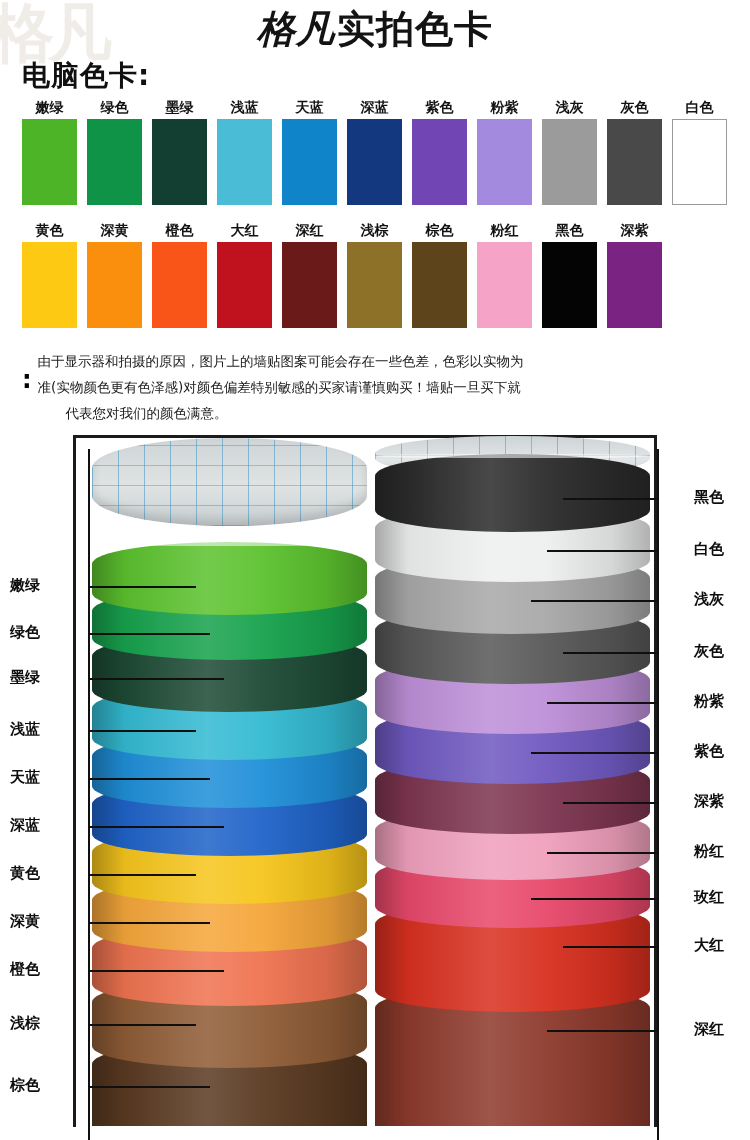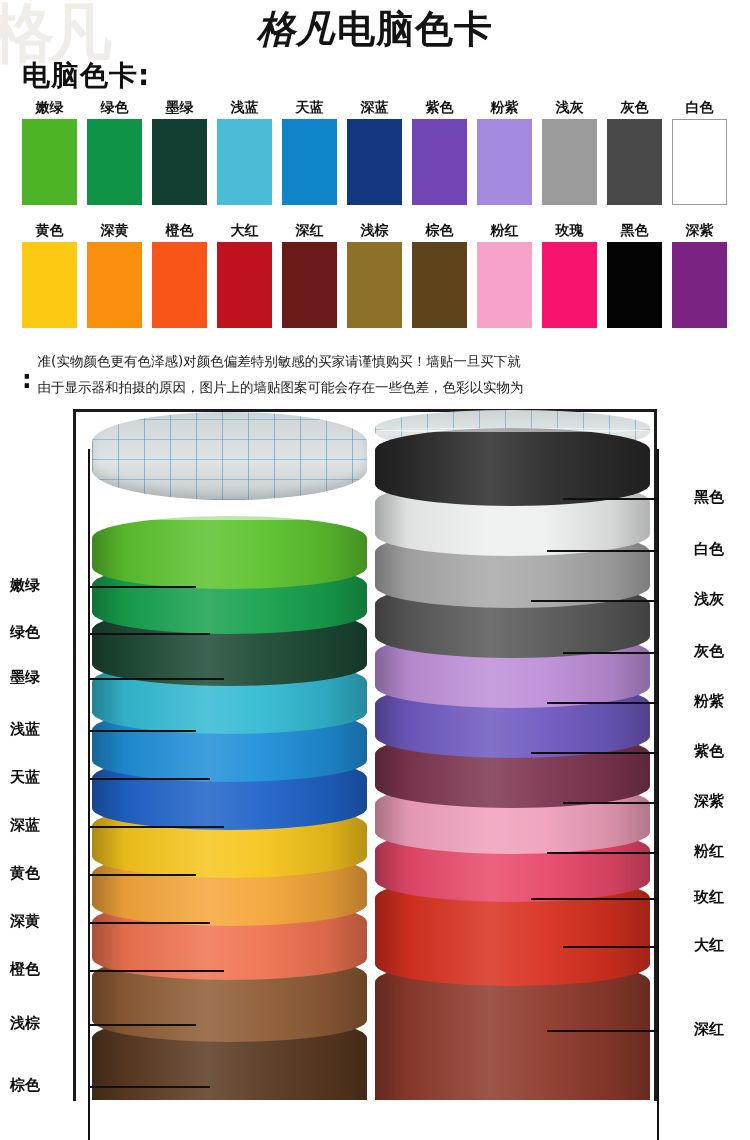--- a/index.html
+++ b/index.html
@@ -153,21 +153,21 @@
 <body>
 
 <div class="corner-wm">格凡</div>
 
 <div class="title-wrap">
   <div class="brand-title">
     <span class="brand-logo">
       <span class="brand-accent"></span>
       <span>格凡</span>
     </span>
-      <span>电脑色卡</span>
+      <span>实拍色卡</span>
   </div>
 </div>
 
 <div class="sec-head" id="digital-head">电脑色卡:</div>
 
 <div class="swatch-row" id="swatch-row-1">
     <div class="swatch-cell">
       <div class="swatch-label">嫩绿</div>
       <div class="swatch-chip" style="background: rgb(76, 180, 38);"></div>
     </div>
@@ -237,40 +237,37 @@
       <div class="swatch-label">浅棕</div>
       <div class="swatch-chip" style="background: rgb(142, 113, 41);"></div>
     </div>
     <div class="swatch-cell">
       <div class="swatch-label">棕色</div>
       <div class="swatch-chip" style="background: rgb(93, 68, 26);"></div>
     </div>
     <div class="swatch-cell">
       <div class="swatch-label">粉红</div>
       <div class="swatch-chip" style="background: rgb(245, 163, 199);"></div>
-    </div>
-    <div class="swatch-cell">
-      <div class="swatch-label">玫瑰</div>
-      <div class="swatch-chip" style="background: rgb(248, 19, 110);"></div>
     </div>
     <div class="swatch-cell">
       <div class="swatch-label">黑色</div>
       <div class="swatch-chip" style="background: rgb(4, 4, 4);"></div>
     </div>
     <div class="swatch-cell">
       <div class="swatch-label">深紫</div>
       <div class="swatch-chip" style="background: rgb(123, 35, 130);"></div>
     </div>
   </div>
 
 <div class="photo-head-row">
   <div class="photo-colon">:</div>
   <div class="disclaimer">
+    <p>由于显示器和拍摄的原因，图片上的墙贴图案可能会存在一些色差，色彩以实物为</p>
     <p>准(实物颜色更有色泽感)对颜色偏差特别敏感的买家请谨慎购买！墙贴一旦买下就</p>
-    <p>由于显示器和拍摄的原因，图片上的墙贴图案可能会存在一些色差，色彩以实物为</p>
+    <p class="l3">代表您对我们的颜色满意。</p>
   </div>
 </div>
 
 <div class="figure">
   <div class="frame"></div>
 
   <div class="stack stack-left" id="stack-left">
       <div class="roll" style="top: 102px; height: 73px; background: rgb(92, 194, 46); z-index: 100;">
         <div class="roll-shade"></div>
       </div>

